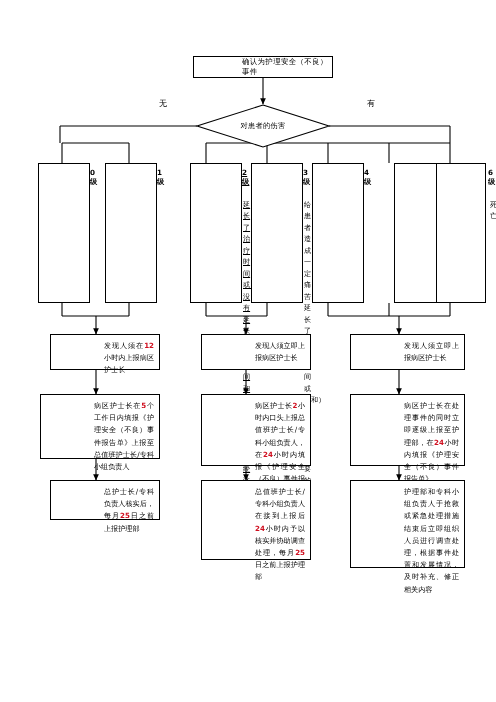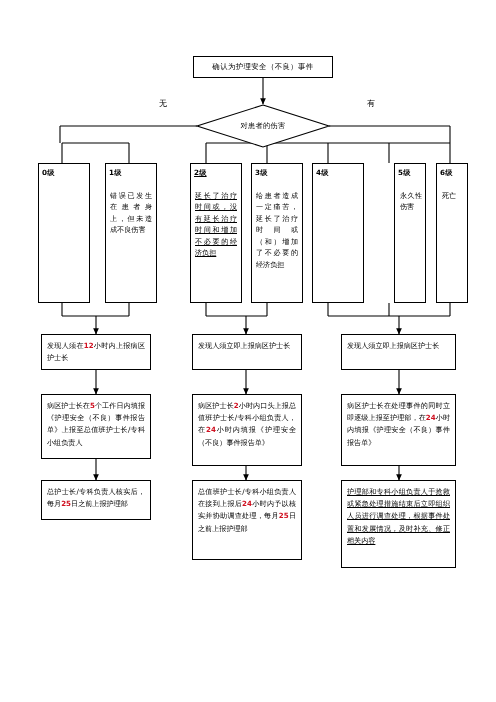--- a/index.html
+++ b/index.html
@@ -21,20 +21,21 @@
     width: 496px;
     height: 702px;
   }
   .node {
     position: absolute;
     box-sizing: border-box;
     border: 1.2px solid #000;
     background: #fff;
     color: #000;
     z-index: 2;
+    padding-left: 48px;
   }
   .node-inner {
     padding: 3px 5px;
     line-height: 1.55;
   }
   .title-box {
     left: 193px;
     top: 56px;
     width: 140px;
     height: 22px;
@@ -87,20 +88,21 @@
     text-align: justify;
     text-justify: inter-ideograph;
   }
   .narrow .grade-body {
     padding: 12px 3px 0 5px;
     line-height: 1.62;
   }
   .step-box {
     position: absolute;
     font-size: 7.1px;
+    margin-left: 9px;
   }
   .step-box .node-inner {
     line-height: 1.72;
     text-align: justify;
     text-justify: inter-ideograph;
     padding: 5px 5px;
   }
   .red {
     color: #d01020;
     font-weight: bold;
@@ -174,21 +176,20 @@
 </div>
 
 <div class="branch-label" style="left:158px; top:98px;">无</div>
 <div class="branch-label" style="left:366px; top:98px;">有</div>
 
 <div class="node grade-box" style="left:38px; width:52px;">
   <div class="grade-head">0级</div>
 </div>
 <div class="node grade-box" style="left:105px; width:52px;">
   <div class="grade-head">1级</div>
-  <div class="grade-body">错误已发生在患者身上，但未造成不良伤害</div>
 </div>
 <div class="node grade-box" style="left:190px; width:52px;text-decoration:underline;">
   <div class="grade-head">2级</div>
   <div class="grade-body">延长了治疗时间或，没有延长治疗时间和增加不必要的经济负担</div>
 </div>
 <div class="node grade-box" style="left:251px; width:52px;">
   <div class="grade-head">3级</div>
   <div class="grade-body">给患者造成一定痛苦，延长了治疗时间或（和）增加了不必要的经济负担</div>
 </div>
 <div class="node grade-box" style="left:312px; width:52px;">
@@ -199,21 +200,21 @@
   <div class="grade-body">永久性伤害</div>
 </div>
 <div class="node grade-box narrow" style="left:436px; width:32px;">
   <div class="grade-head">6级</div>
   <div class="grade-body">死亡</div>
 </div>
 
 <div class="node step-box" style="left:41px; top:334px; width:110px; height:36px;">
   <div class="node-inner"><span>发现人须在</span><span class="red">12</span><span>小时内上报病区护士长</span></div>
 </div>
-<div class="node step-box" style="left:41px; top:394px; width:110px; height:65px;">
+<div class="node step-box" style="left:31px; top:394px; width:120px; height:65px;">
   <div class="node-inner"><span>病区护士长在</span><span class="red">5</span><span>个工作日内填报《护理安全（不良）事件报告单》上报至总值班护士长/专科小组负责人</span></div>
 </div>
 <div class="node step-box" style="left:41px; top:480px; width:110px; height:40px;">
   <div class="node-inner"><span>总护士长/专科负责人核实后，每月</span><span class="red">25</span><span>日之前上报护理部</span></div>
 </div>
 
 <div class="node step-box" style="left:192px; top:334px; width:110px; height:36px;">
   <div class="node-inner"><span>发现人须立即上报病区护士长</span></div>
 </div>
 <div class="node step-box" style="left:192px; top:394px; width:110px; height:72px;">
@@ -222,15 +223,15 @@
 <div class="node step-box" style="left:192px; top:480px; width:110px; height:80px;">
   <div class="node-inner"><span>总值班护士长/专科小组负责人在接到上报后</span><span class="red">24</span><span>小时内予以核实并协助调查处理，每月</span><span class="red">25</span><span>日之前上报护理部</span></div>
 </div>
 
 <div class="node step-box" style="left:341px; top:334px; width:115px; height:36px;">
   <div class="node-inner"><span>发现人须立即上报病区护士长</span></div>
 </div>
 <div class="node step-box" style="left:341px; top:394px; width:115px; height:72px;">
   <div class="node-inner"><span>病区护士长在处理事件的同时立即逐级上报至护理部，在</span><span class="red">24</span><span>小时内填报《护理安全（不良）事件报告单》</span></div>
 </div>
-<div class="node step-box" style="left:341px; top:480px; width:115px; height:88px;text-decoration:underline;">
+<div class="node step-box" style="left:341px; top:480px; width:115px; height:88px;">
   <div class="node-inner"><span>护理部和专科小组负责人于抢救或紧急处理措施结束后立即组织人员进行调查处理，根据事件处置和发展情况，及时补充、修正相关内容</span></div>
 </div>
 
 </body></html>

